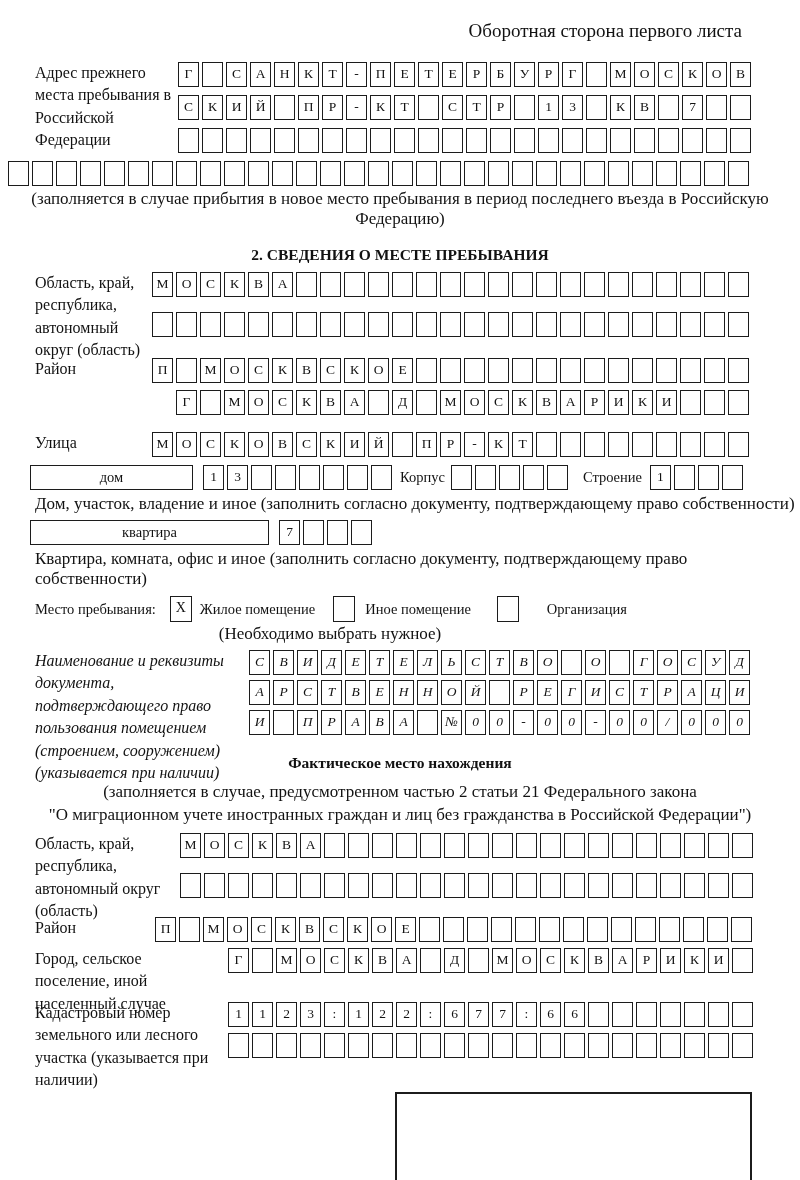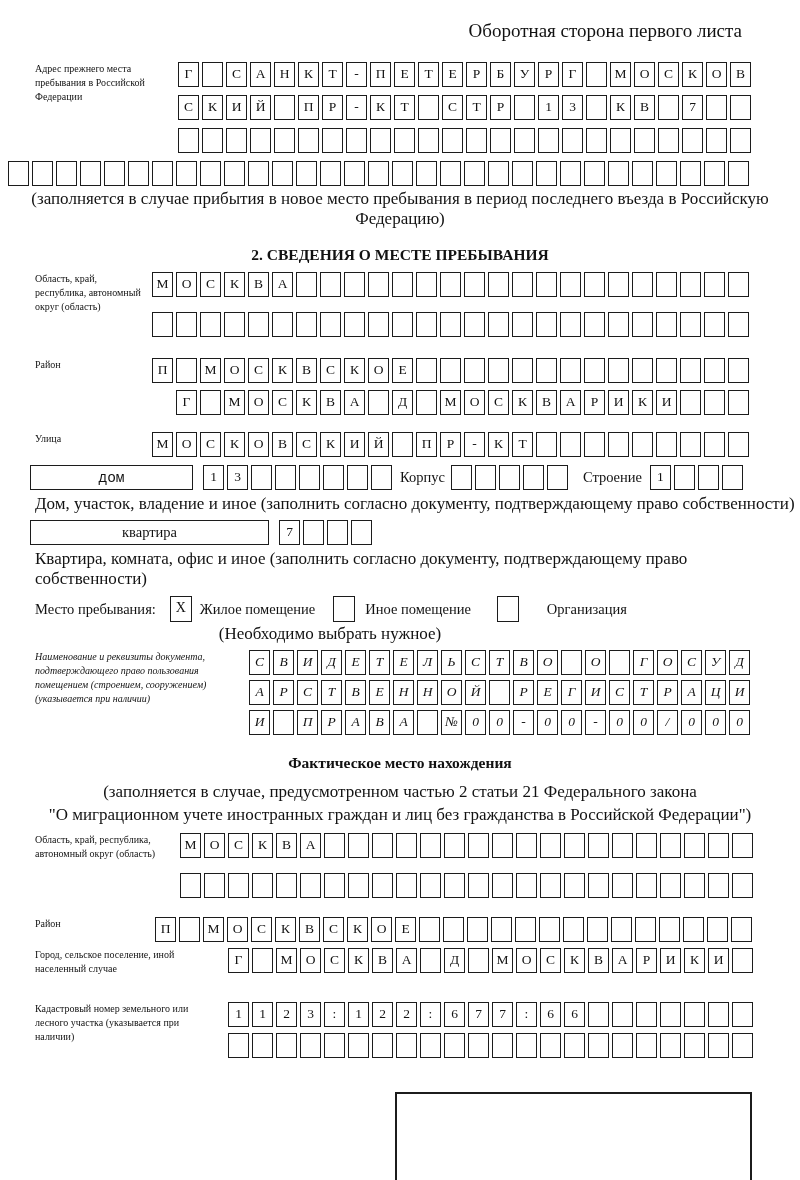--- a/index.html
+++ b/index.html
@@ -3,21 +3,21 @@
 <meta charset="utf-8">
 <style>
   html,body{margin:0;padding:0;background:#fff;}
   body{
     width:800px;height:1180px;
     font-family:"Liberation Serif","DejaVu Serif",serif;
     color:#121212;position:relative;overflow:hidden;
   }
   .hdr{ text-align:right; padding:20px 58px 0 8px; font-size:19px; }
   .field{ position:relative; }
-  .flabel{ position:absolute; left:35px; top:0; font-size:10px; line-height:1.40; }
+  .flabel{ position:absolute; left:35px; top:0; font-size:16px; line-height:1.40; }
   .cellrow{ display:flex; }
   .cell{
     flex:none; box-sizing:border-box;
     width:21px; height:25px; margin-right:3px;
     border:1.5px solid #1c1c1c;
     text-align:center; font-size:13.5px; line-height:21px;
   }
   .labelbox{
     box-sizing:border-box; height:25px; border:1.5px solid #1c1c1c;
     display:flex; align-items:center; justify-content:center;
@@ -300,21 +300,21 @@
       <span class="cell"></span>
       <span class="cell"></span>
       <span class="cell"></span>
       <span class="cell"></span>
       <span class="cell"></span>
       <span class="cell"></span>
     </div>
 </div>
 
 <div class="cellrow" style="margin-left:30px;margin-top:8px;">
-  <div class="labelbox" style="width:163px;margin-right:10px;font-family:Liberation Mono, monospace;">дом</div>
+  <div class="labelbox" style="width:163px;margin-right:10px;">дом</div>
   <div class="cellrow">
       <span class="cell">1</span>
       <span class="cell">3</span>
       <span class="cell"></span>
       <span class="cell"></span>
       <span class="cell"></span>
       <span class="cell"></span>
       <span class="cell"></span>
       <span class="cell"></span>
     </div>

